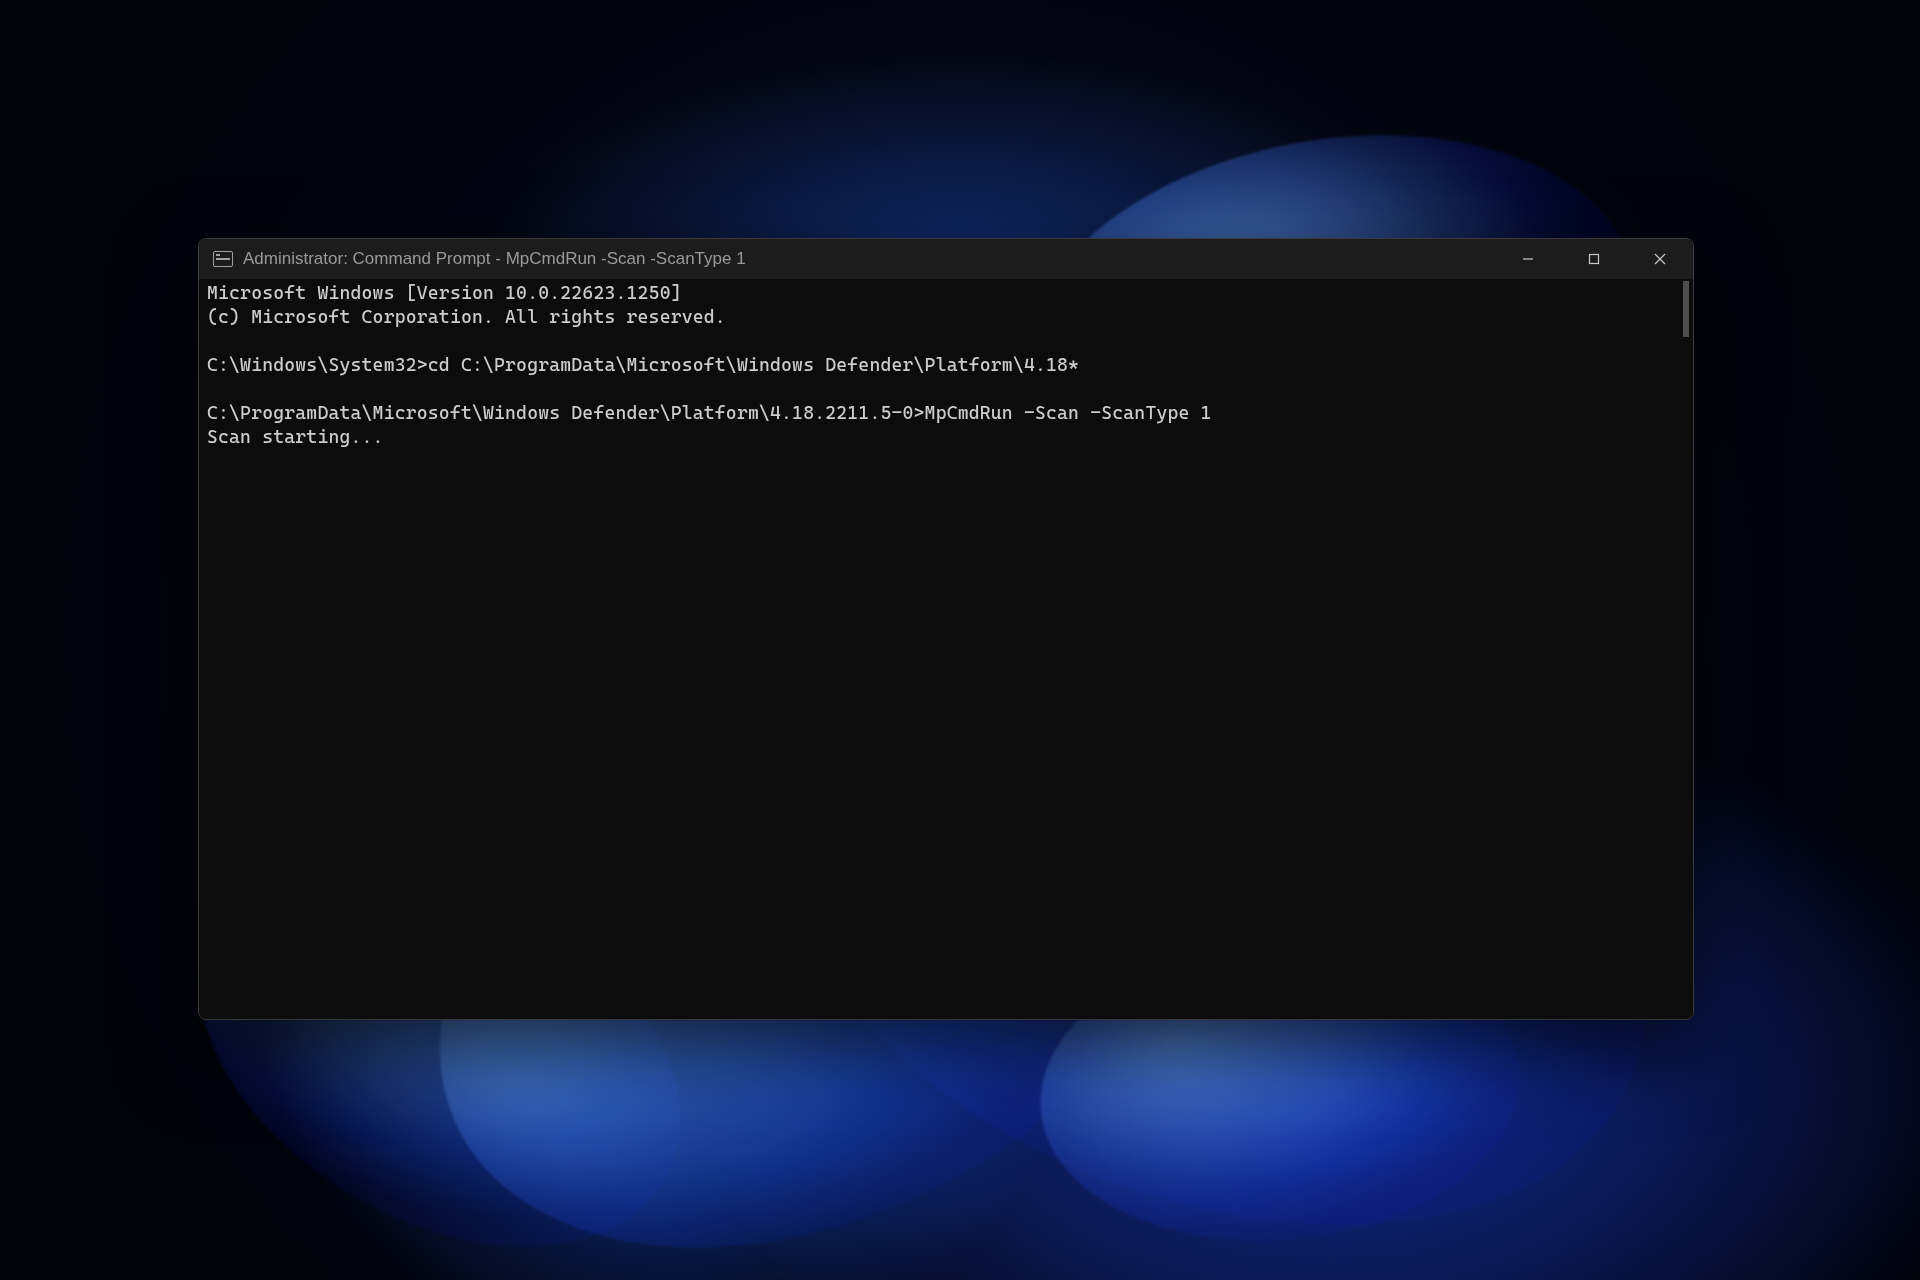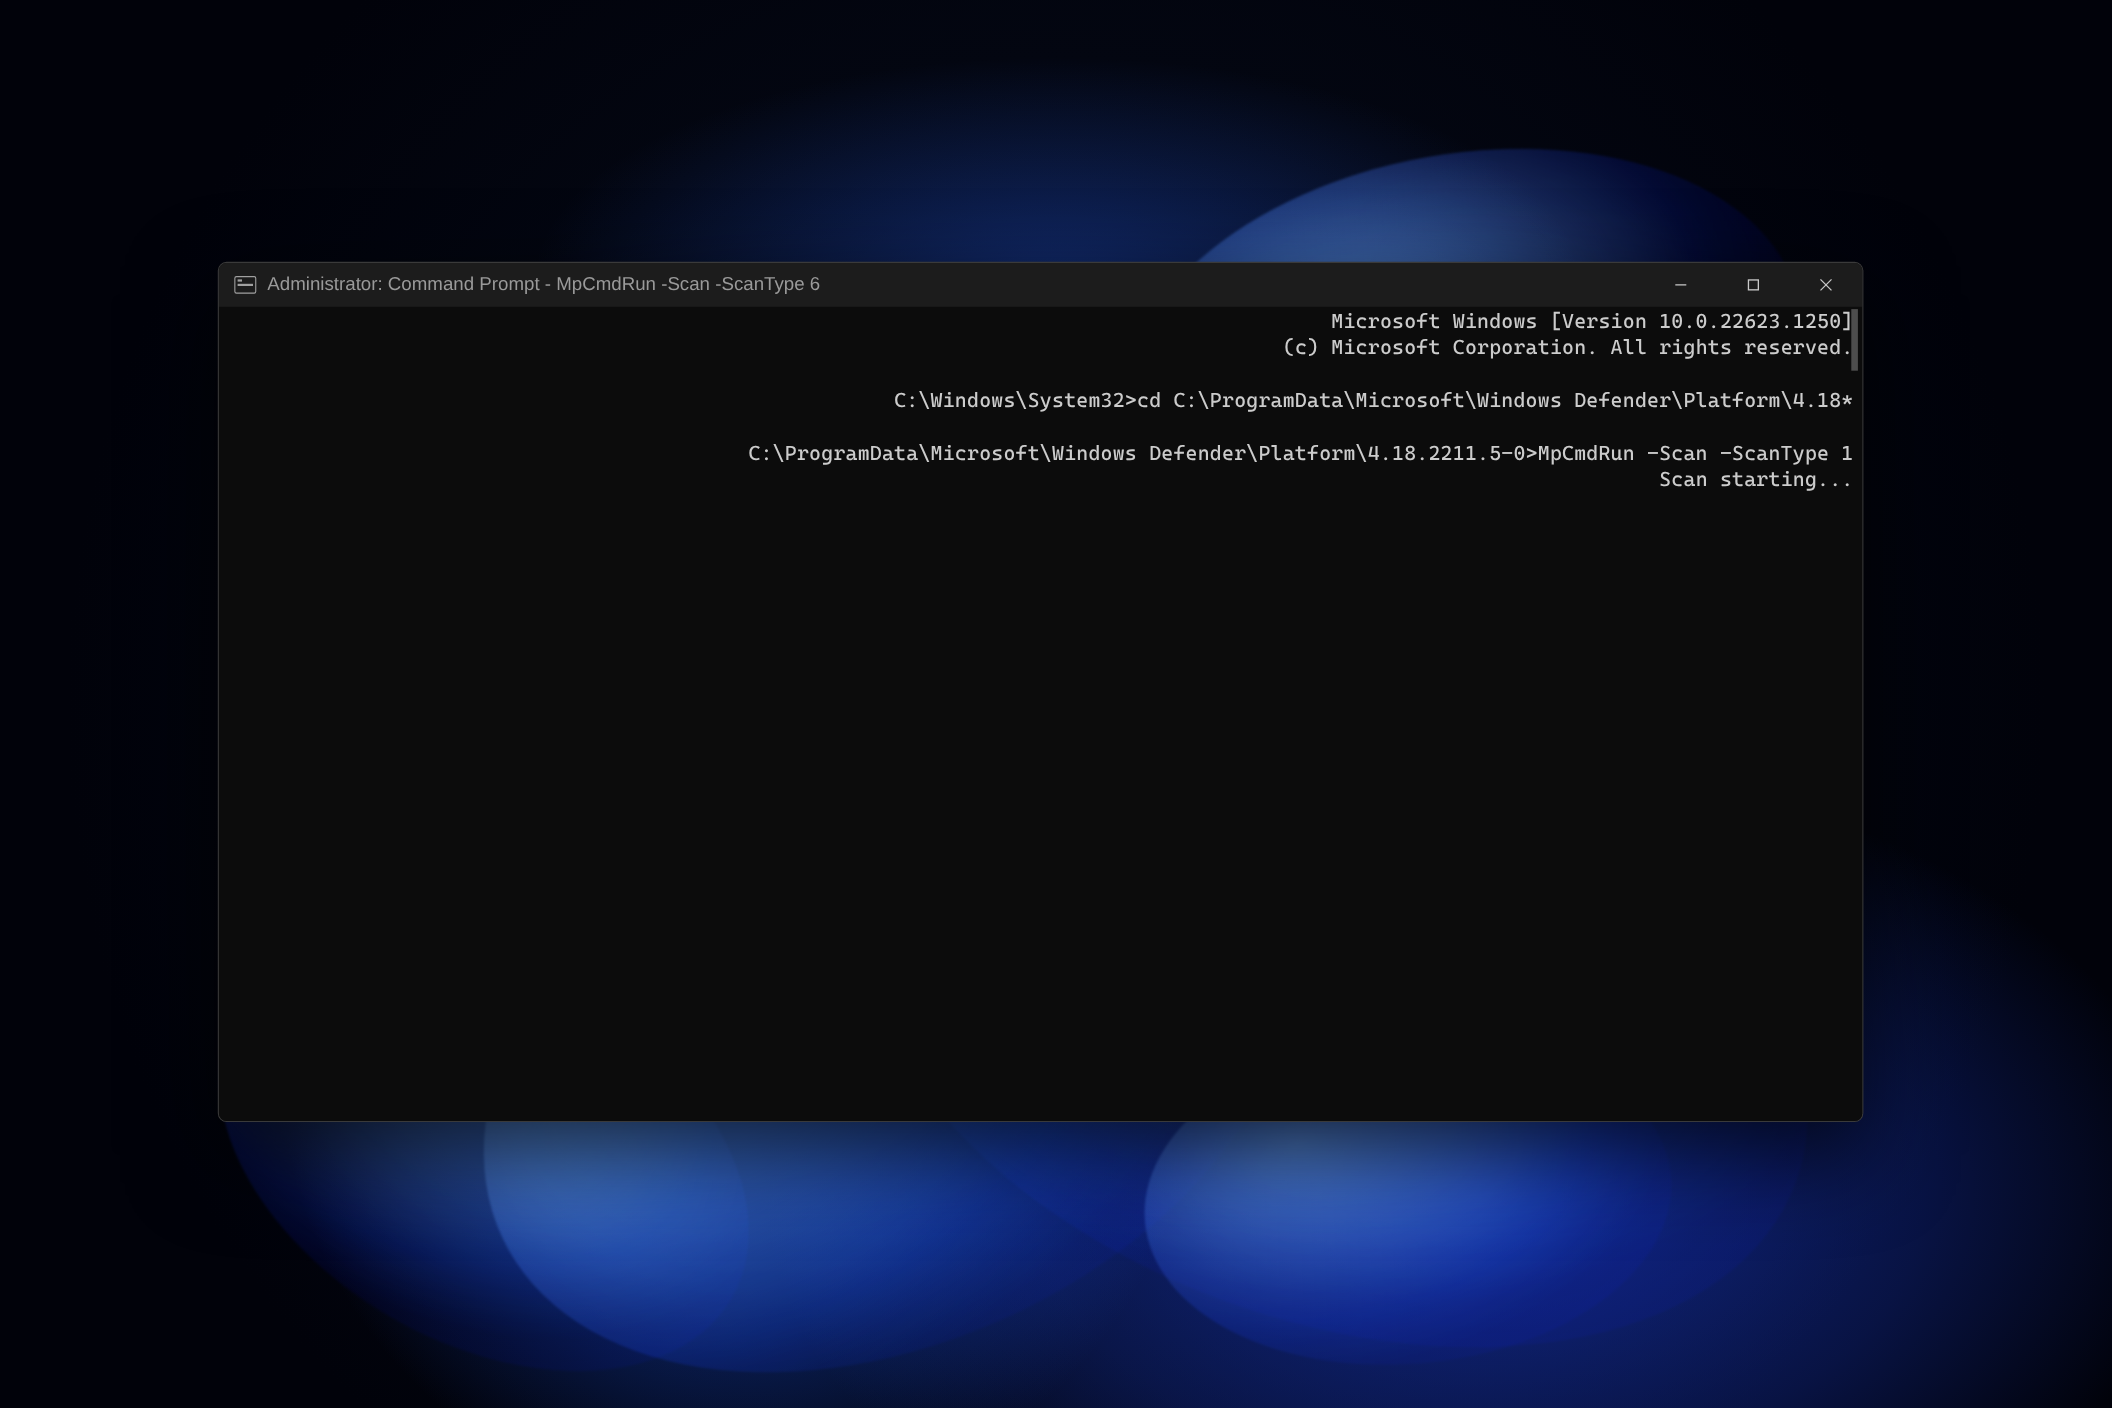--- a/index.html
+++ b/index.html
@@ -128,21 +128,20 @@
     flex: 1 1 auto;
     background: var(--terminal-bg);
     color: var(--terminal-fg);
     font-family: Consolas, "Cascadia Mono", "Courier New", monospace;
     font-size: 18.5px;
     line-height: 24px;
     padding: 2px 8px 6px 8px;
     white-space: pre;
     position: relative;
     letter-spacing: 0.2px;
-    text-align: right;
   }
 
   .scrollbar-track {
     position: absolute;
     right: 2px;
     top: 42px;
     bottom: 4px;
     width: 12px;
   }
   .scrollbar-thumb {
@@ -163,21 +162,21 @@
   <div class="petal p2"></div>
   <div class="petal p3"></div>
   <div class="petal p4"></div>
   <div class="petal p5"></div>
 </div>
 
 <div class="window">
 
   <div class="titlebar">
     <span class="app-icon"></span>
-    <span class="title-text">Administrator: Command Prompt - MpCmdRun  -Scan -ScanType 6</span>
+    <span class="title-text">Administrator: Command Prompt - MpCmdRun  -Scan -ScanType 1</span>
     <span class="spacer"></span>
 
     <div class="win-controls">
       <div class="win-btn" aria-label="Minimize">
         <svg width="12" height="12" viewBox="0 0 12 12" fill="none">
           <line x1="1" y1="6" x2="11" y2="6" stroke-width="1.2"></line>
         </svg>
       </div>
       <div class="win-btn" aria-label="Maximize">
         <svg width="12" height="12" viewBox="0 0 12 12" fill="none">

